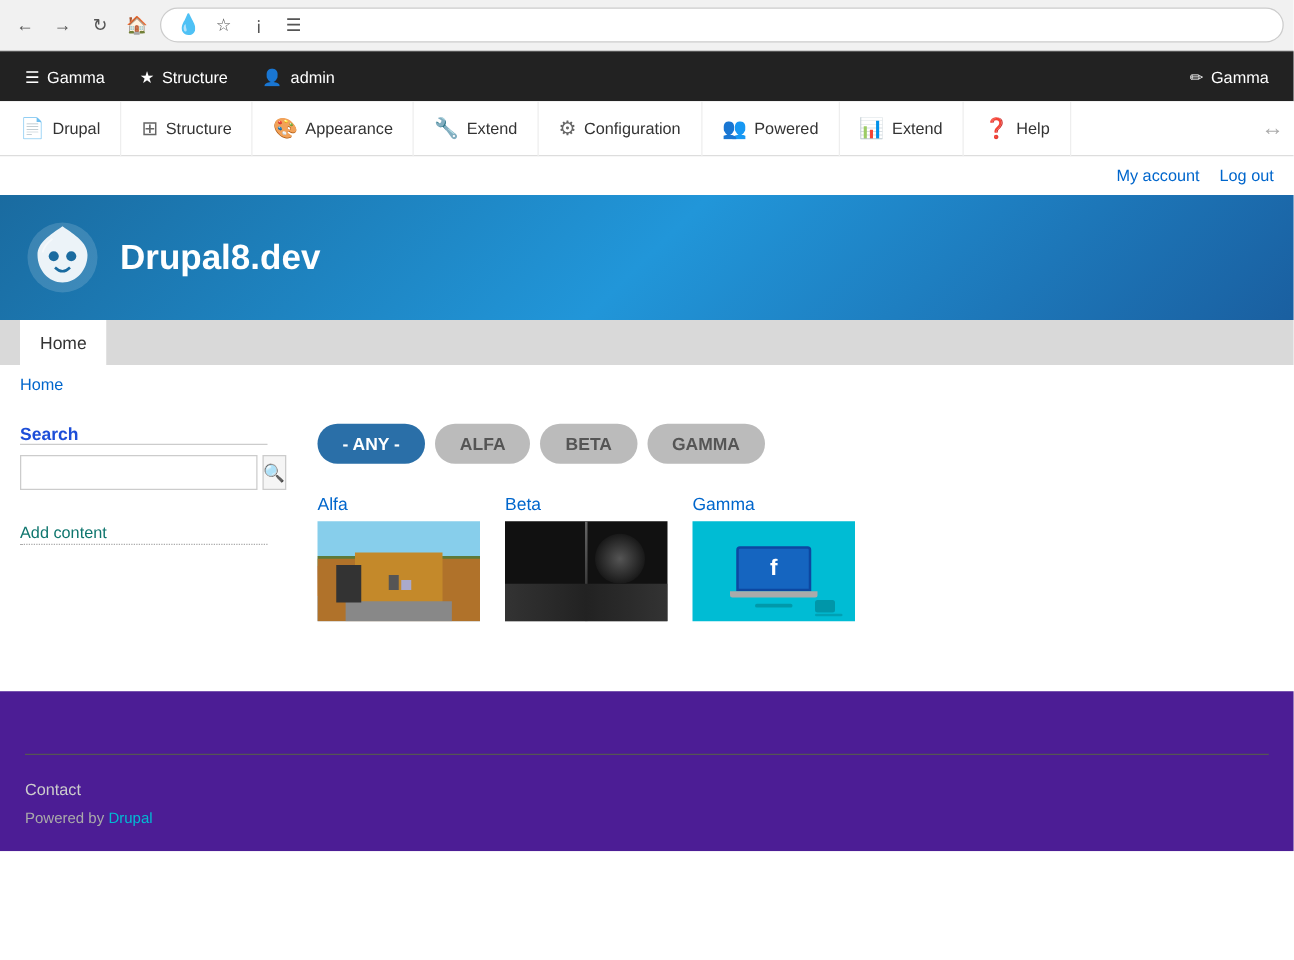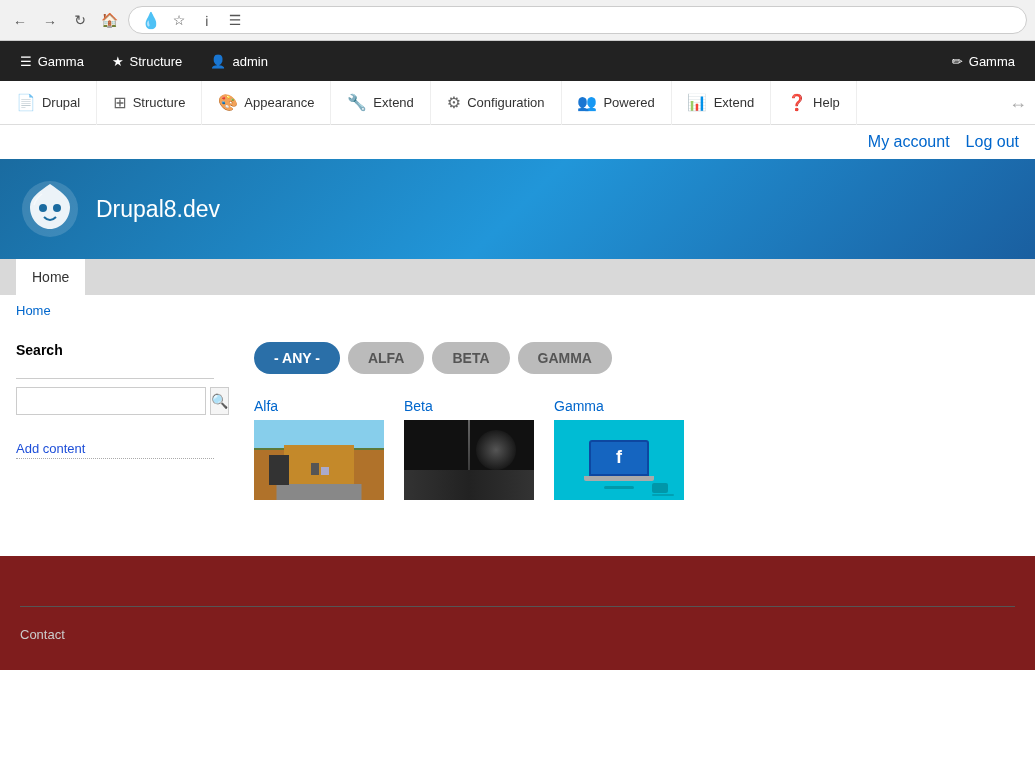--- a/index.html
+++ b/index.html
@@ -80,21 +80,21 @@
     }
     .nav-icon { font-size: 16px; color: #666; }
 
     
     .account-bar {
       display: flex;
       justify-content: flex-end;
       align-items: center;
       padding: 8px 16px;
       gap: 16px;
-      font-size: 16px;
+      font-size: 13px;
     }
     .account-bar a { color: #0066cc; text-decoration: none; }
 
     
     .site-header {
       background: linear-gradient(135deg, #1a6ba0 0%, #2196d9 50%, #1a5fa0 100%);
       padding: 20px 20px;
       display: flex;
       align-items: center;
       gap: 16px;
@@ -102,22 +102,22 @@
     }
     .site-logo {
       width: 60px; height: 60px;
       position: relative;
     }
     .drupal-drop {
       width: 60px; height: 60px;
     }
     .site-title {
       color: #fff;
-      font-size: 23px;
-      font-weight: normal;
+      font-size: 28px;
+      font-weight: bold;
     }
 
     
     .site-nav {
       background: rgba(0,0,0,0.15);
       padding: 0 16px;
     }
     .site-nav-item {
       display: inline-block;
       padding: 10px 16px;
@@ -145,23 +145,23 @@
     
     .sidebar {
       width: 230px;
       min-width: 230px;
       padding: 16px;
     }
     .sidebar-block { margin-bottom: 24px; }
     .sidebar-block-title {
       font-size: 14px;
       font-weight: bold;
-      color: #000000;
+      color: #1d4ed8;
       margin-bottom: 8px;
-      padding-bottom: 20px;
+      padding-bottom: 0;
       border-bottom: 1px solid #ccc;
     }
     .search-form {
       display: flex;
       align-items: center;
       gap: 4px;
       margin-top: 8px;
     }
     .search-input {
       flex: 1;
@@ -173,21 +173,21 @@
     .search-btn {
       width: 28px; height: 28px;
       background: #f5f5f5;
       border: 1px solid #ccc;
       cursor: pointer;
       display: flex; align-items: center; justify-content: center;
       font-size: 14px;
     }
     .sidebar-link {
       display: block;
-      color: #1d4ed8;
+      color: #0f766e;
       text-decoration: none;
       font-size: 13px;
       padding: 2px 0;
       border-bottom: 1px dotted #aaa;
     }
 
     
     .content-area {
       flex: 1;
       padding: 16px 24px;
@@ -251,21 +251,21 @@
     .thumb-alfa::after {
       content: '';
       position: absolute;
       bottom: 15px; left: 15px;
       width: 20px; height: 30px;
       background: #333;
     }
 
     
     .site-footer {
-      background: #7f1d1d;
+      background: #4c1d95;
       color: #ccc;
       padding: 30px 20px 20px;
       margin-top: 40px;
     }
     .footer-divider {
       border: none;
       border-top: 1px solid #555;
       margin: 20px 0;
     }
     .footer-contact {
@@ -460,15 +460,18 @@
         </div>
 
       </div>
     </div>
 
   </div>
 
   <div class="site-footer">
     <hr class="footer-divider">
     <div class="footer-contact">Contact</div>
+    <div class="footer-powered">
+      <span>Powered by </span><a href="#">Drupal</a>
+    </div>
   </div>
 
 </div>
 
 </body></html>

